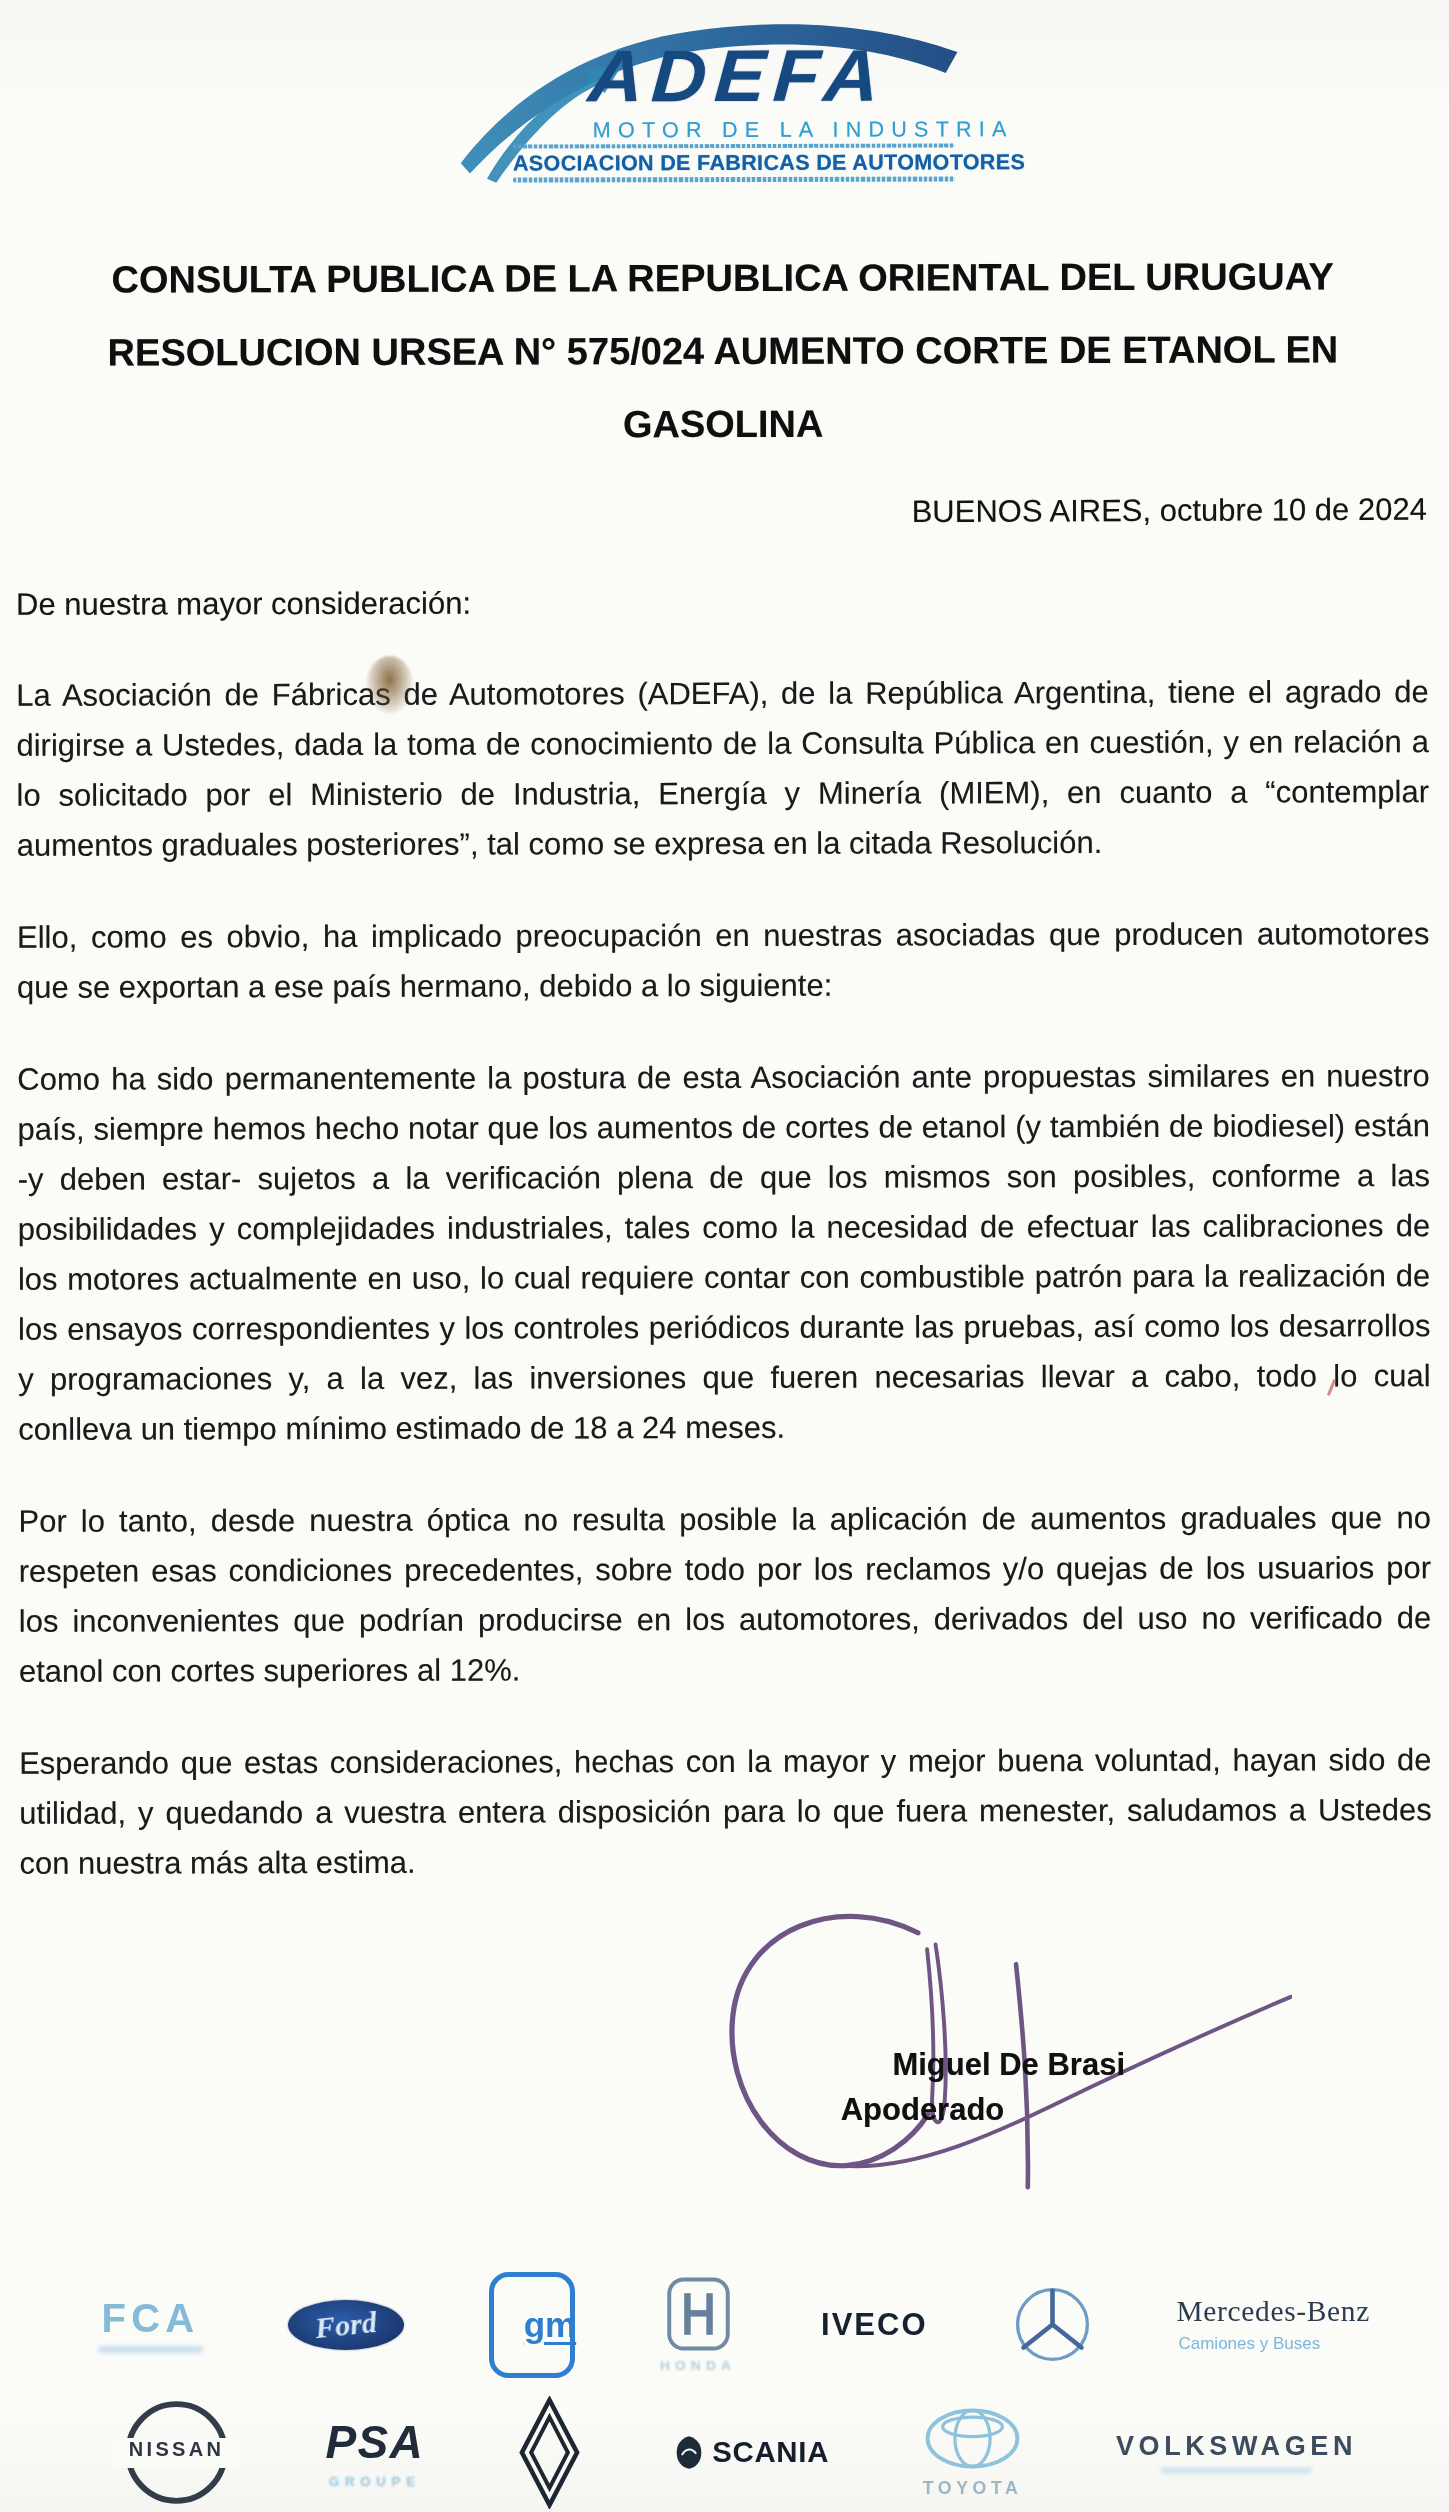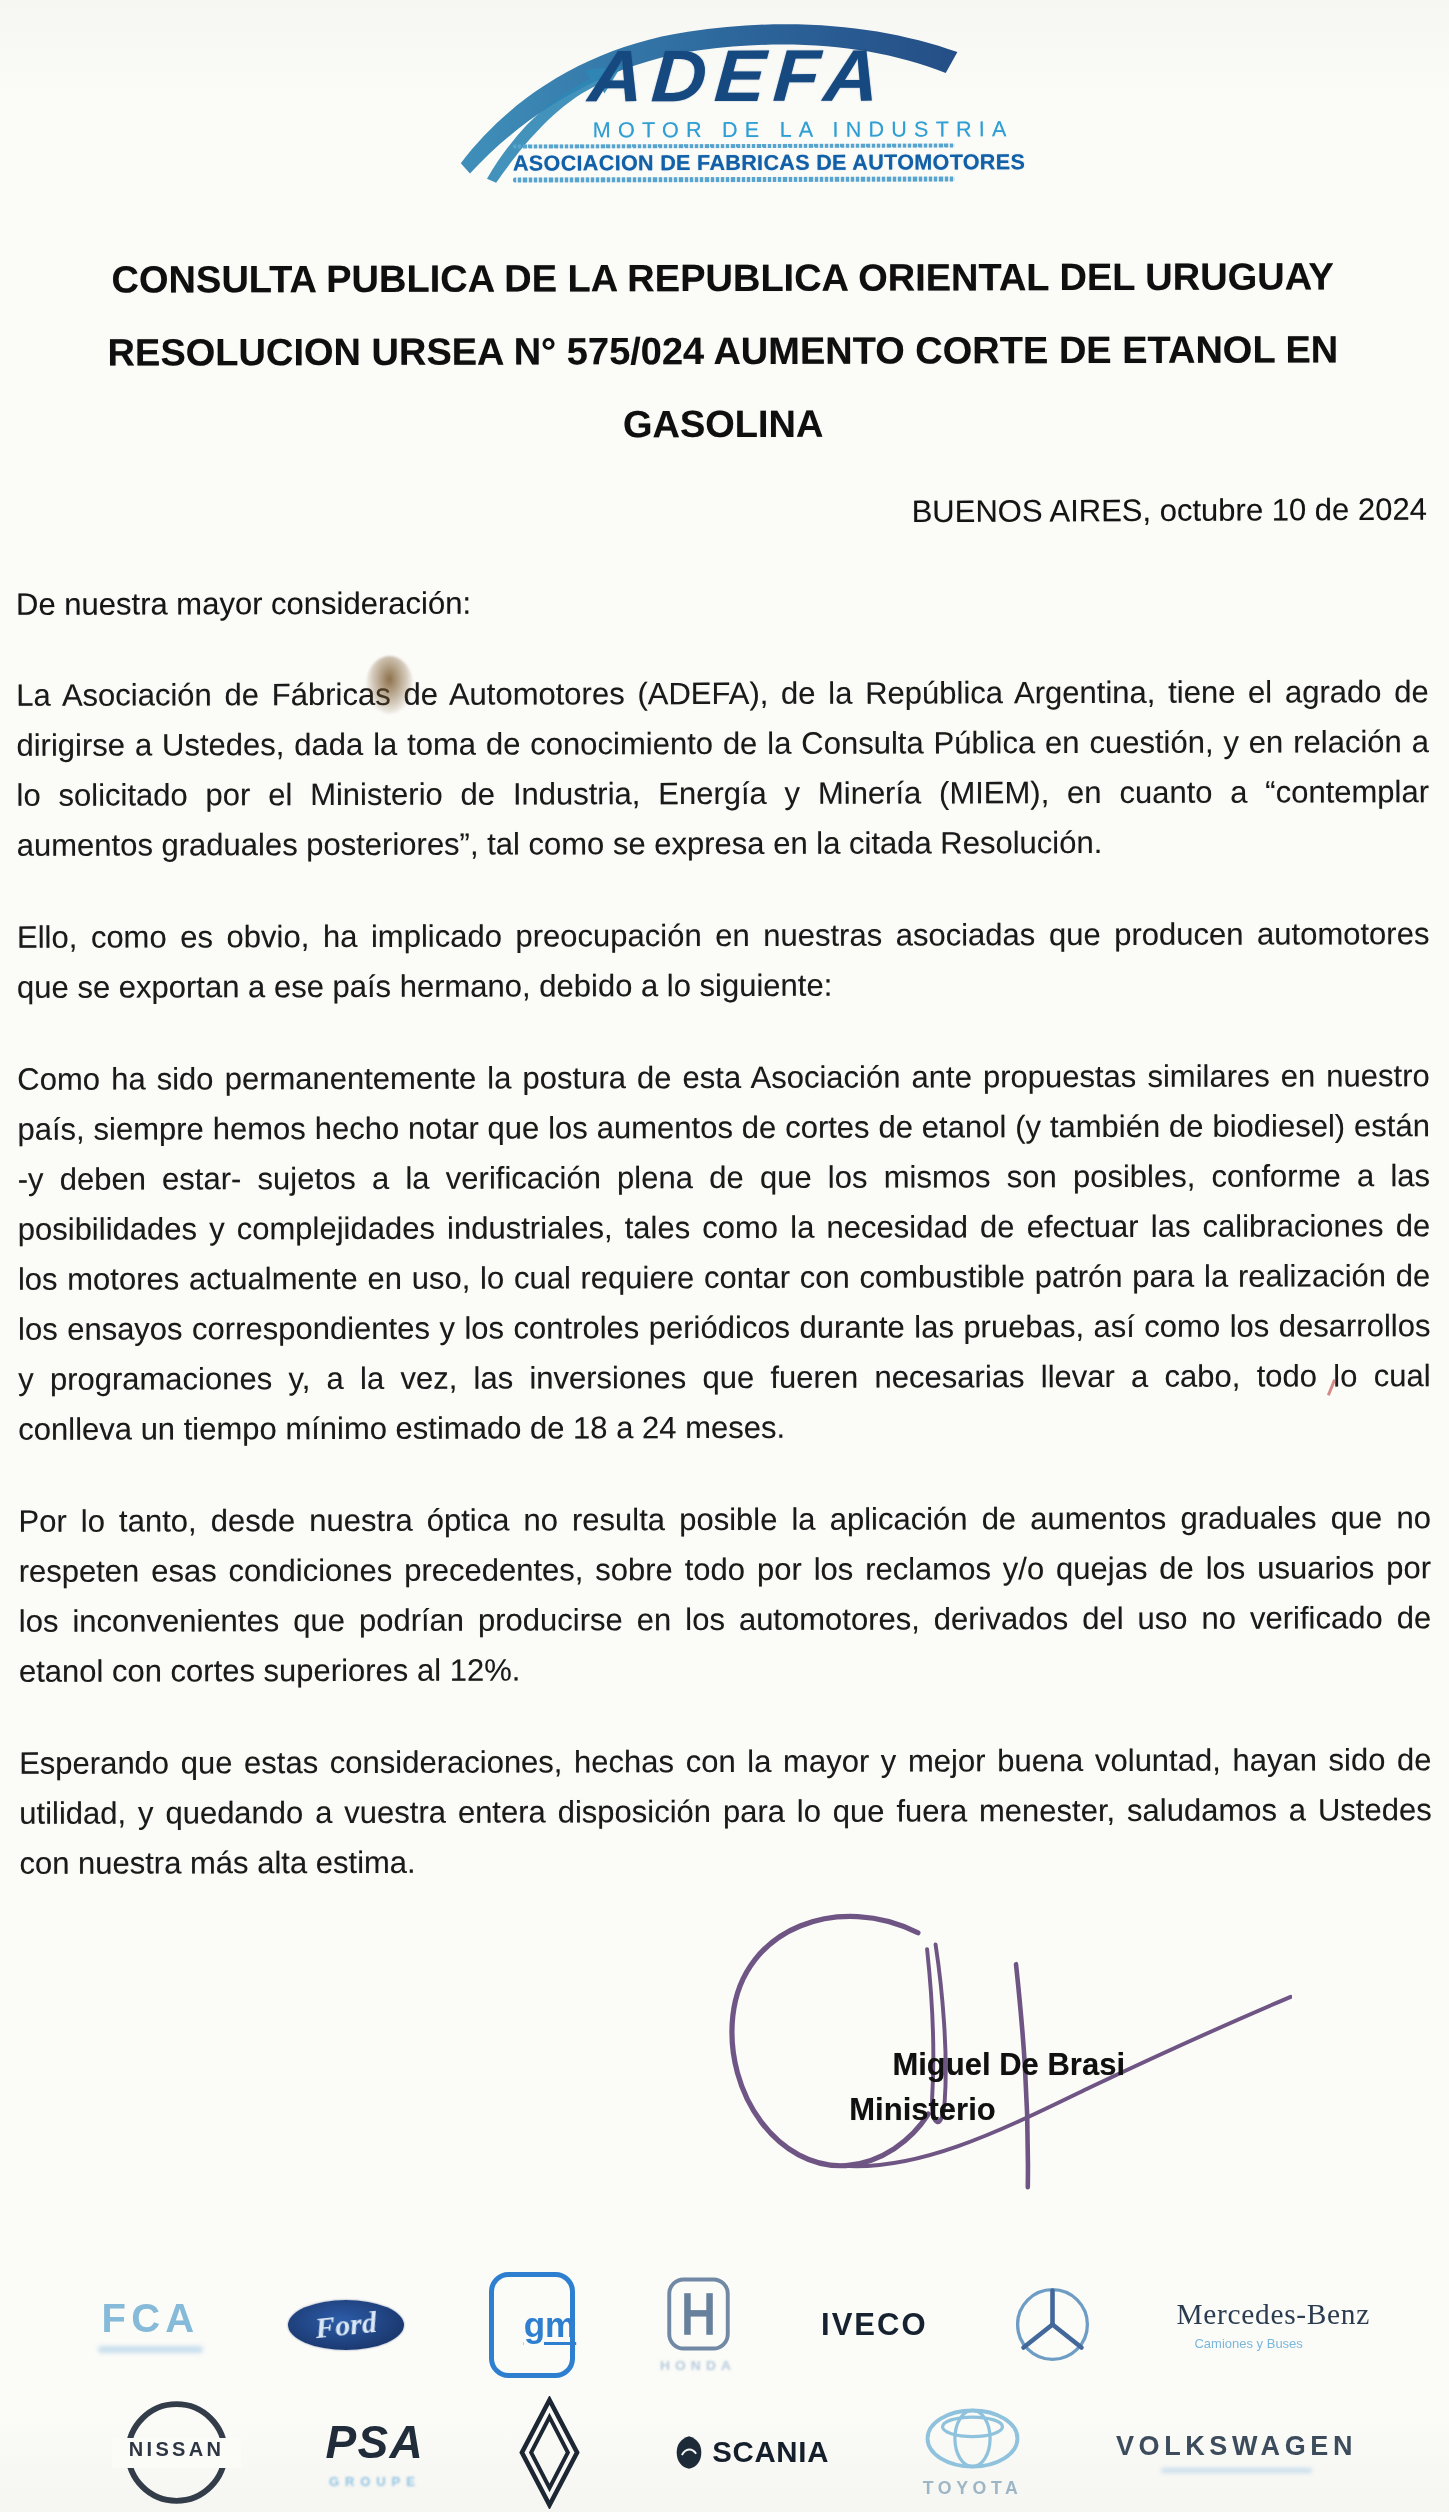--- a/index.html
+++ b/index.html
@@ -117,21 +117,21 @@
     width:76px;height:96px;border:5.2px solid #2e7fd0;border-radius:19.6px;
     display:flex;align-items:center;justify-content:center;filter:blur(0.3px);
   }
   .gm-text{
     font-size:35px;font-weight:700;color:#2e7fd0;
     text-decoration:underline;text-decoration-thickness:3.3px;text-underline-offset:4.6px;margin-left:36px;
   }
   .honda-sub{font-size:13.7px;letter-spacing:5.2px;color:#b6cbdc;filter:blur(0.8px);font-weight:700;}
   .iveco-text{font-size:31px;font-weight:800;letter-spacing:2px;color:#16222f;filter:blur(0.3px);}
   .mb-name{font-family:"Liberation Serif",serif;font-size:29.4px;color:#2c3c50;letter-spacing:0.7px;filter:blur(0.3px);}
-  .mb-sub{font-size:13px;color:#7ab7dc;filter:blur(0.5px);align-self:flex-start;margin-left:18px;}
+  .mb-sub{font-size:17px;color:#7ab7dc;filter:blur(0.5px);align-self:flex-start;margin-left:2px;}
   .nissan-wrap{position:relative;width:111px;height:111px;display:flex;align-items:center;justify-content:center;}
   .nissan-band{
     position:absolute;left:-9.2px;right:-9.2px;top:41px;height:30px;
     background:#fbfbf8;display:flex;align-items:flex-start;justify-content:center;
   }
   .nissan-text{font-size:20px;font-weight:700;letter-spacing:3.3px;color:#2d3642;filter:blur(0.3px);}
   .psa-text{font-size:46px;font-weight:800;letter-spacing:1.3px;color:#202c3a;filter:blur(0.3px);font-style:italic;}
   .psa-sub{font-size:13px;letter-spacing:5.9px;color:#8fc3e2;filter:blur(0.8px);font-weight:700;}
   .scania-wrap{display:flex;align-items:center;gap:7.9px;}
   .scania-text{font-size:29.4px;font-weight:800;letter-spacing:0.7px;color:#141f2b;filter:blur(0.3px);}
@@ -189,21 +189,21 @@
     <g fill="none" stroke="#5b3f75" stroke-linecap="round" opacity="0.88">
       <path d="M 428 68 C 310 8 160 58 145 195 C 132 315 215 430 318 424 C 372 420 418 386 444 345" stroke-width="8"></path>
       <path d="M 455 86 C 466 158 474 255 469 325 C 466 372 447 368 450 315 C 454 245 449 158 442 93" stroke-width="6"></path>
       <path d="M 310 424 C 430 434 560 368 690 305 C 812 247 918 200 998 166" stroke-width="6"></path>
       <path d="M 578 116 C 588 210 598 320 596 457" stroke-width="7"></path>
     </g>
   </svg>
 
   <div class="signature-block">
     <div class="signer-name">Miguel De Brasi</div>
-    <div class="signer-role">Ministerio</div>
+    <div class="signer-role">Apoderado</div>
   </div>
 
   <div class="logo-row row1">
     <div class="mlogo">
       <span class="fca-text">FCA</span>
       <div class="faded-strip" style="width:105px;"></div>
     </div>
     <div class="mlogo">
       <div class="ford-oval">
         <span class="ford-script">Ford</span>

